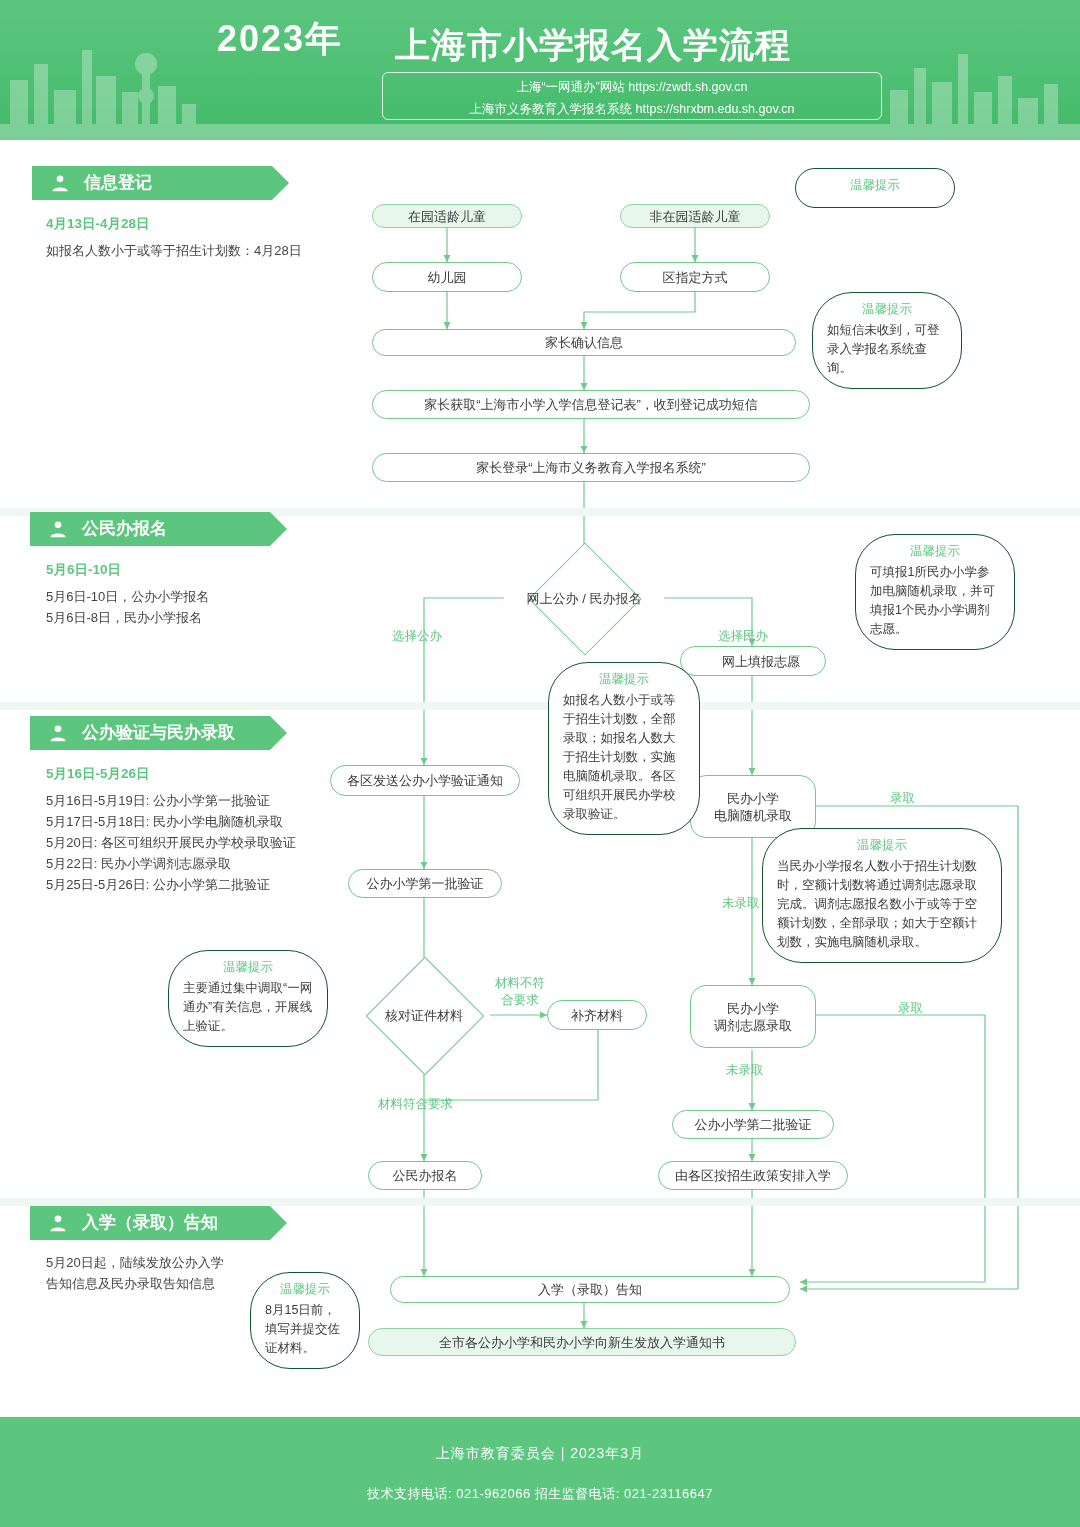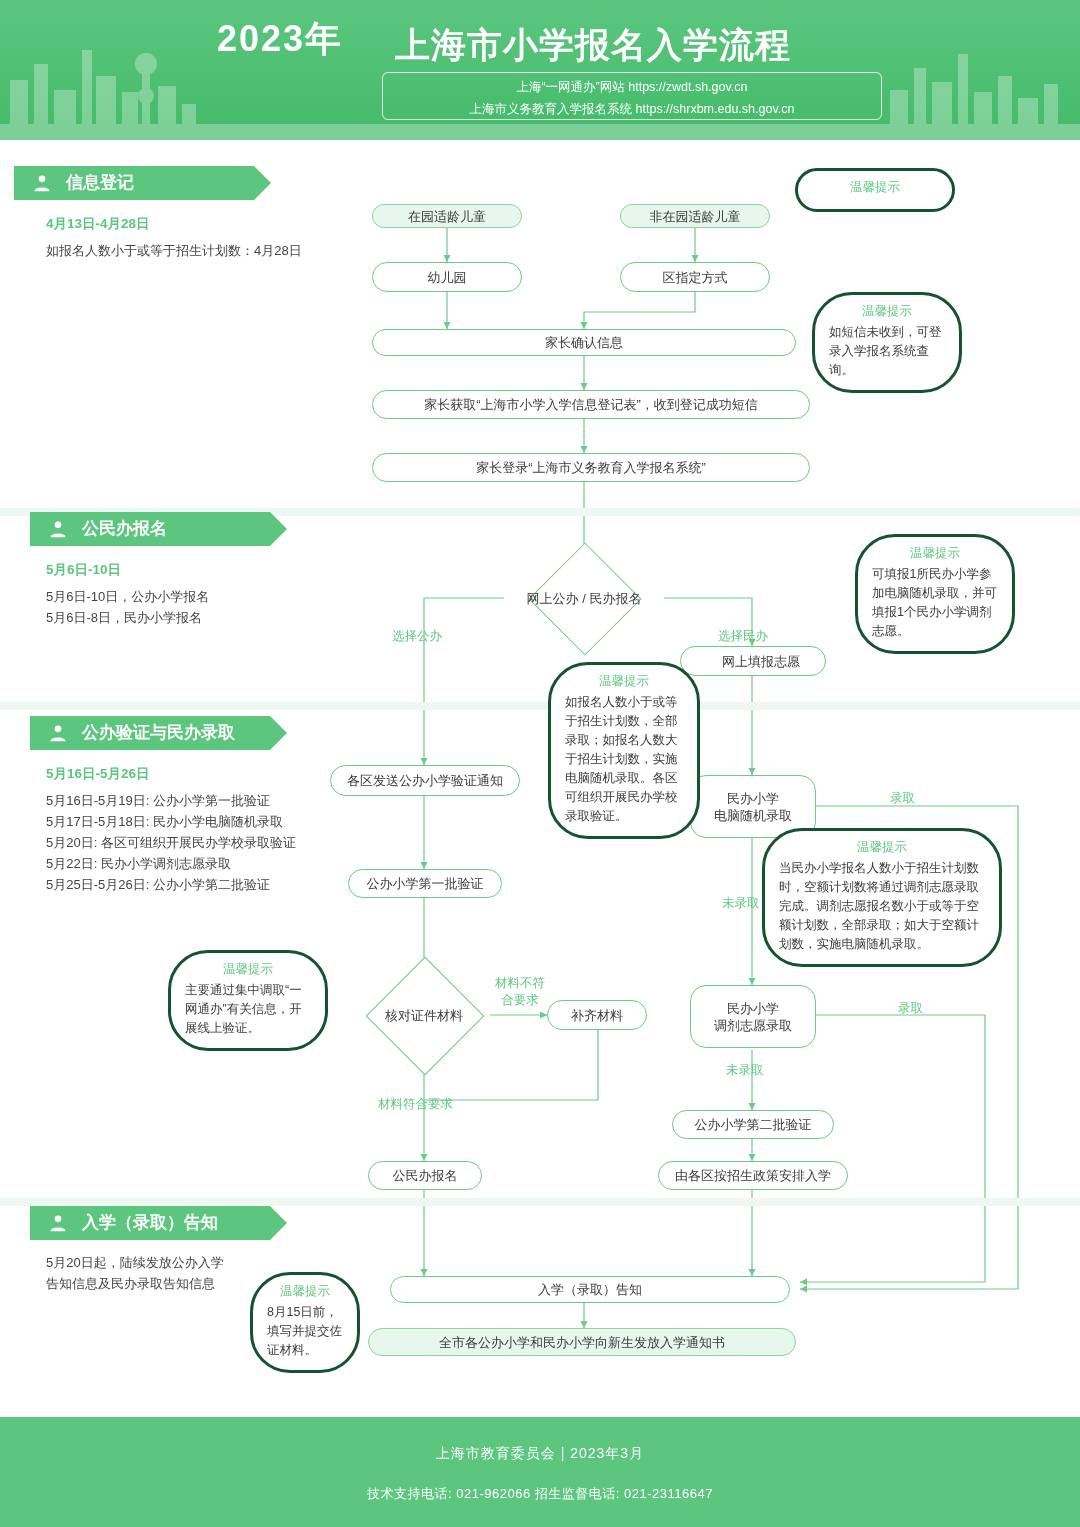--- a/index.html
+++ b/index.html
@@ -66,21 +66,21 @@
     transform:rotate(45deg);
   }
   .diamond .dtext{
     position:absolute;left:0;top:0;width:100%;height:100%;
     display:flex;align-items:center;justify-content:center;
     font-size:13px;color:#3b3b3b;text-align:center;line-height:17px;
   }
   
   .cloud{
     position:absolute;box-sizing:border-box;
-    background:#fff;border:3px solid #14532d;border-radius:40px;
+    background:#fff;border:1px solid #14532d;border-radius:40px;
     padding:8px 14px 10px 14px;
   }
   .cloud .tip-title{
     color:#5cc67f;font-size:12.5px;text-align:center;margin-bottom:3px;font-weight:normal;
   }
   .cloud .tip-body{color:#3b3b3b;font-size:12.5px;line-height:19px;}
   
   .lbl{position:absolute;color:#5cc67f;font-size:12.5px;line-height:17px;}
   svg.wires{position:absolute;left:0;top:0;width:1080px;height:1527px;pointer-events:none;}
   
@@ -181,21 +181,21 @@
     <path d="M815,806 L1018,806 L1018,1289 L800,1289"></path>
 
     <path d="M815,1015 L985,1015 L985,1282 L800,1282"></path>
   </g>
 
   <g stroke="#6ec98a" stroke-width="1.2" fill="none">
     <path d="M598,1030 L598,1100 L424,1100"></path>
   </g>
 </svg>
 
-<div class="banner" style="left:14px;top:166px;width:240px;">
+<div class="banner" style="left:32px;top:166px;width:240px;">
   <svg class="pic" viewBox="0 0 24 24">
     <circle cx="12" cy="7" r="4" fill="#fff"></circle>
     <path d="M3,22 C3,16 21,16 21,22 z" fill="#fff"></path>
   </svg>
   <span>信息登记</span>
 </div>
 <div class="sec-dates" style="left:46px;top:215px;">4月13日-4月28日</div>
 <div class="sec-text" style="left:46px;top:240px;width:300px;white-space:pre-line;">如报名人数小于或等于招生计划数：4月28日</div>
 
 <div class="node fill" style="left:372px;top:204px;width:150px;height:24px;">在园适龄儿童</div>

